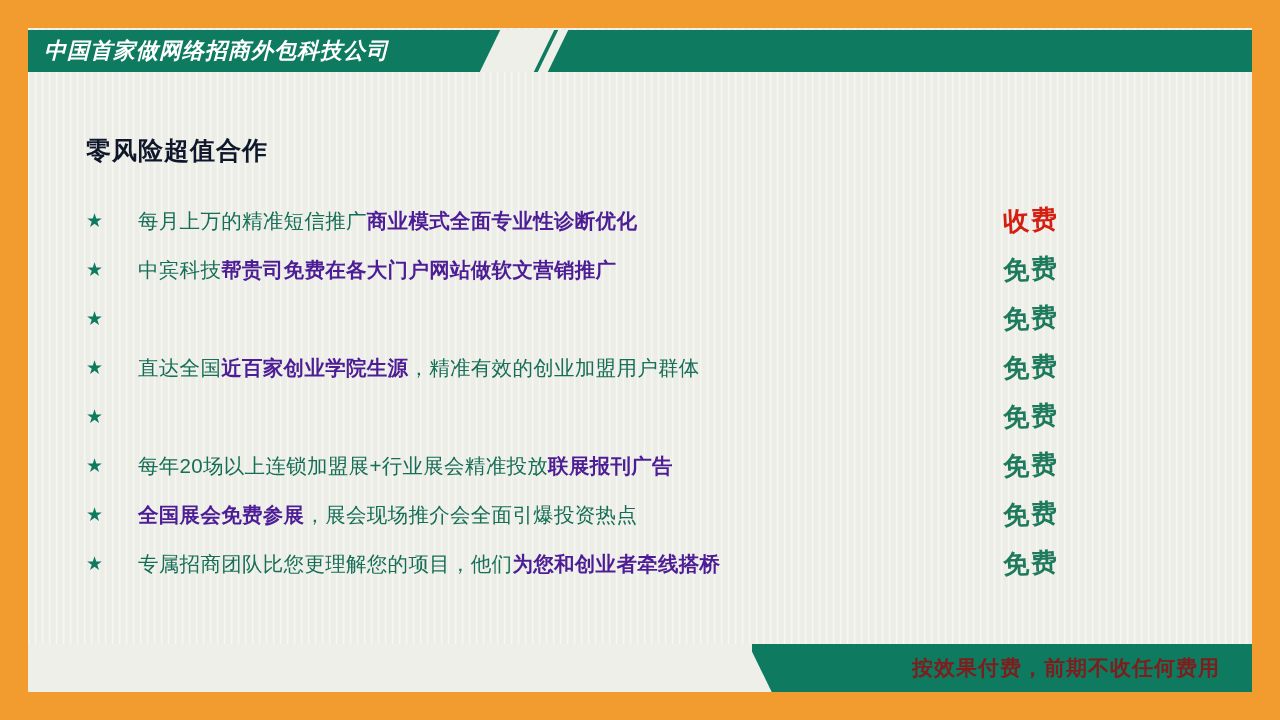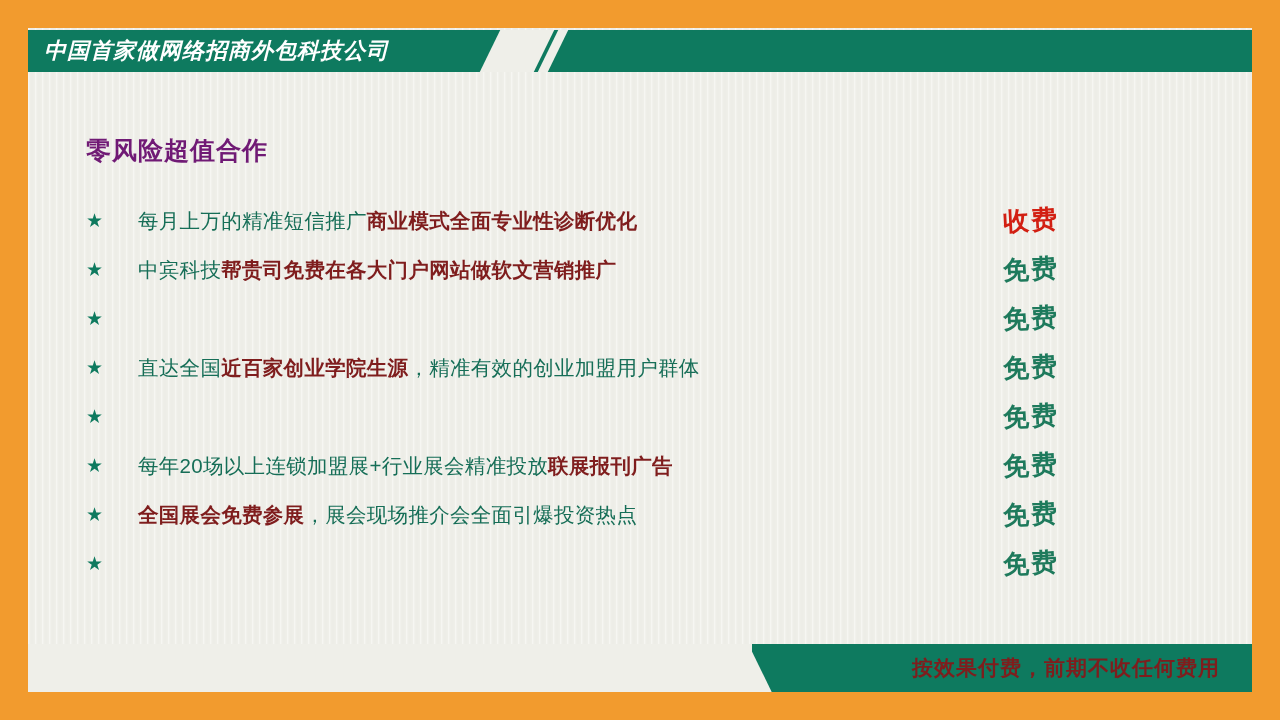--- a/index.html
+++ b/index.html
@@ -68,21 +68,21 @@
     font-weight: bold;
     letter-spacing: 1px;
     white-space: nowrap;
     font-style: italic;
   }
   
   .section-title {
     position: absolute;
     left: 86px;
     top: 134px;
-    color: #701a75;
+    color: #0f172a;
     font-size: 25px;
     font-weight: bold;
     letter-spacing: 1px;
   }
   
   .bullet-list {
     position: absolute;
     left: 86px;
     top: 196px;
     width: 1000px;
@@ -103,21 +103,21 @@
   }
   .row-text {
     flex: 1 1 auto;
     color: #166E57;
     font-size: 20.5px;
     white-space: nowrap;
     letter-spacing: 0.3px;
   }
   .row-text b {
     font-weight: bold;
-    color: #7f1d1d;
+    color: #4c1d95;
   }
   .price {
     position: absolute;
     left: 870px;
     width: 150px;
     text-align: center;
     font-family: "DejaVu Serif", "Liberation Serif", serif;
     font-size: 26px;
     font-weight: bold;
     color: #1E7A5C;
@@ -217,20 +217,21 @@
     </div>
 
     <div class="bullet-row">
       <span class="star">★</span>
       <span class="row-text"><span></span><b>全国展会免费参展</b><span>，展会现场推介会全面引爆投资热点</span></span>
       <span class="price">免费</span>
     </div>
 
     <div class="bullet-row">
       <span class="star">★</span>
+      <span class="row-text"><span>专属招商团队比您更理解您的项目，他们</span><b>为您和创业者牵线搭桥</b><span></span></span>
       <span class="price">免费</span>
     </div>
 
   </div>
 
   <div class="footer-bar"></div>
   <div class="footer-cut"></div>
   <div class="footer-cut-angle"></div>
   <div class="footer-text">按效果付费，前期不收任何费用</div>
 

